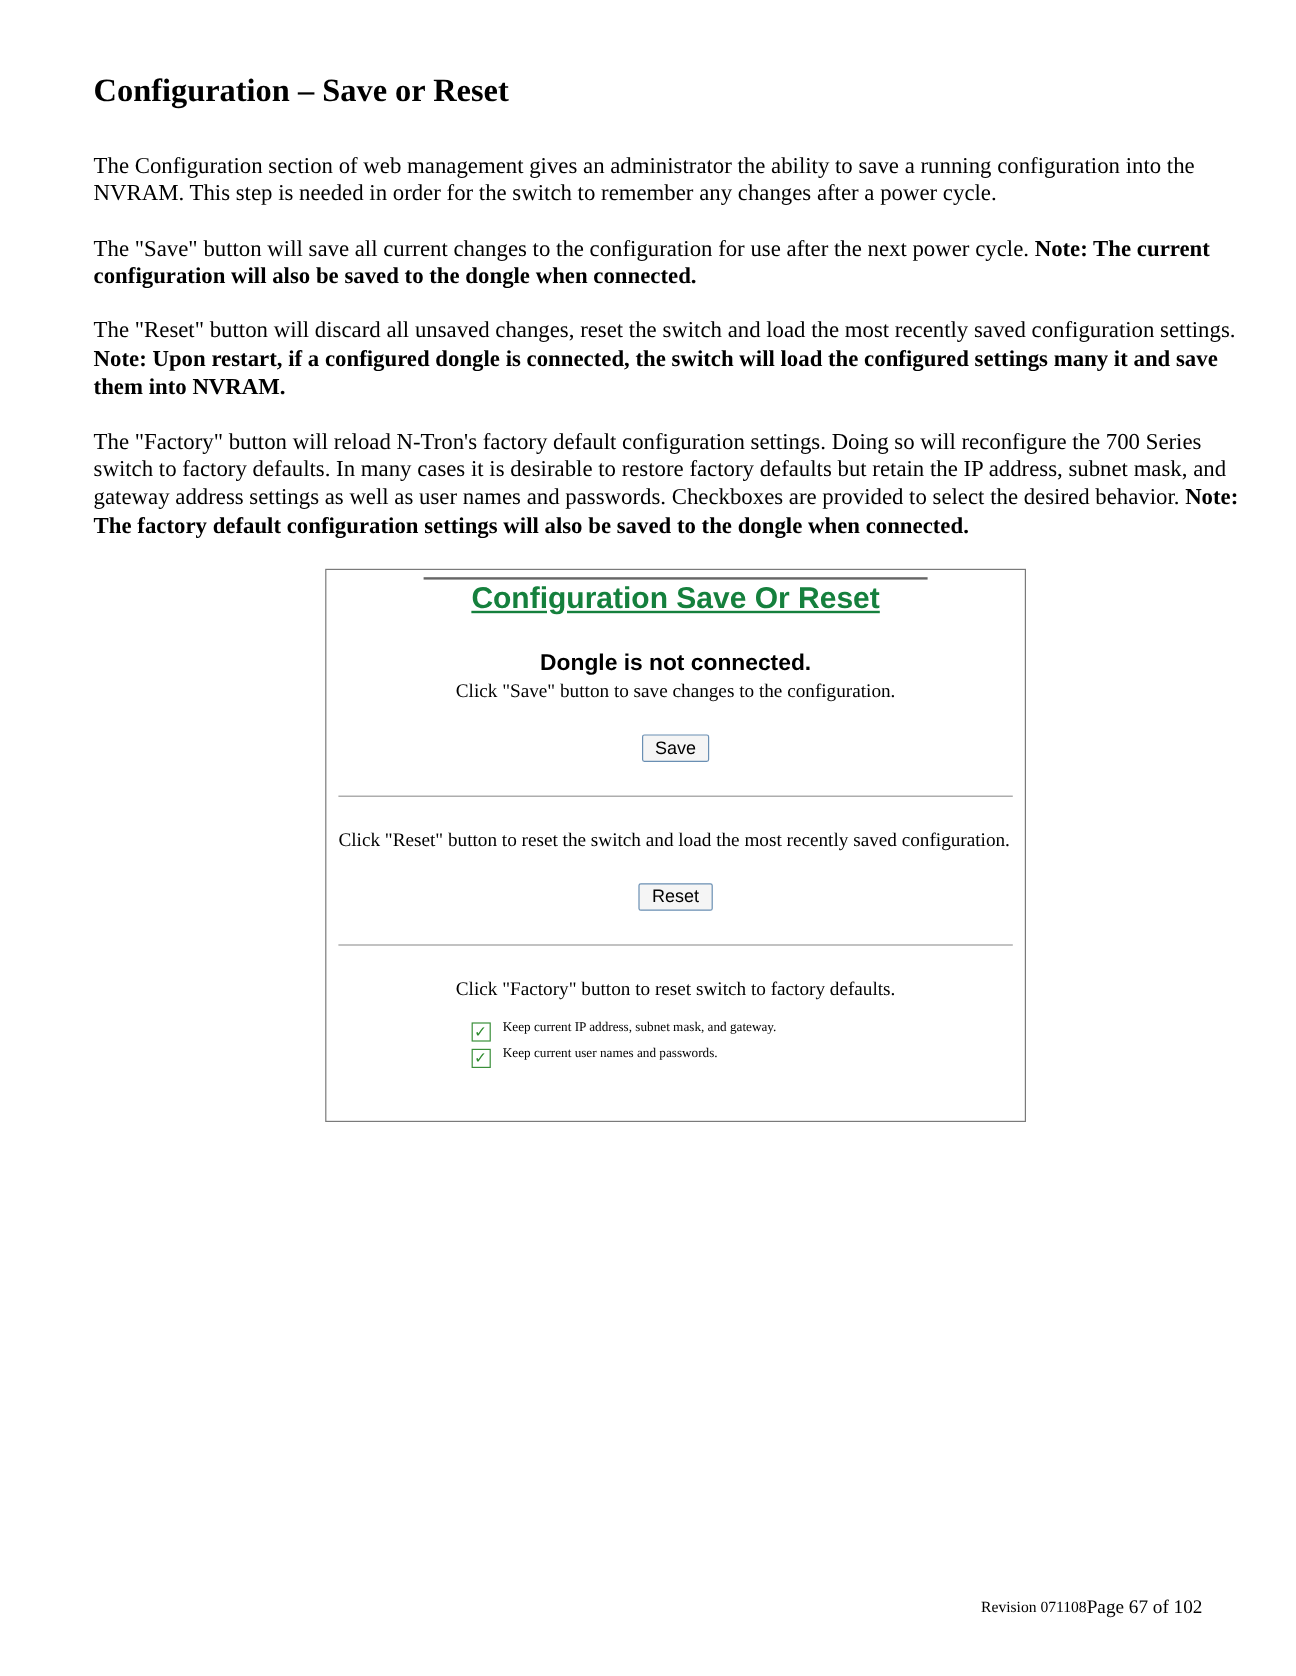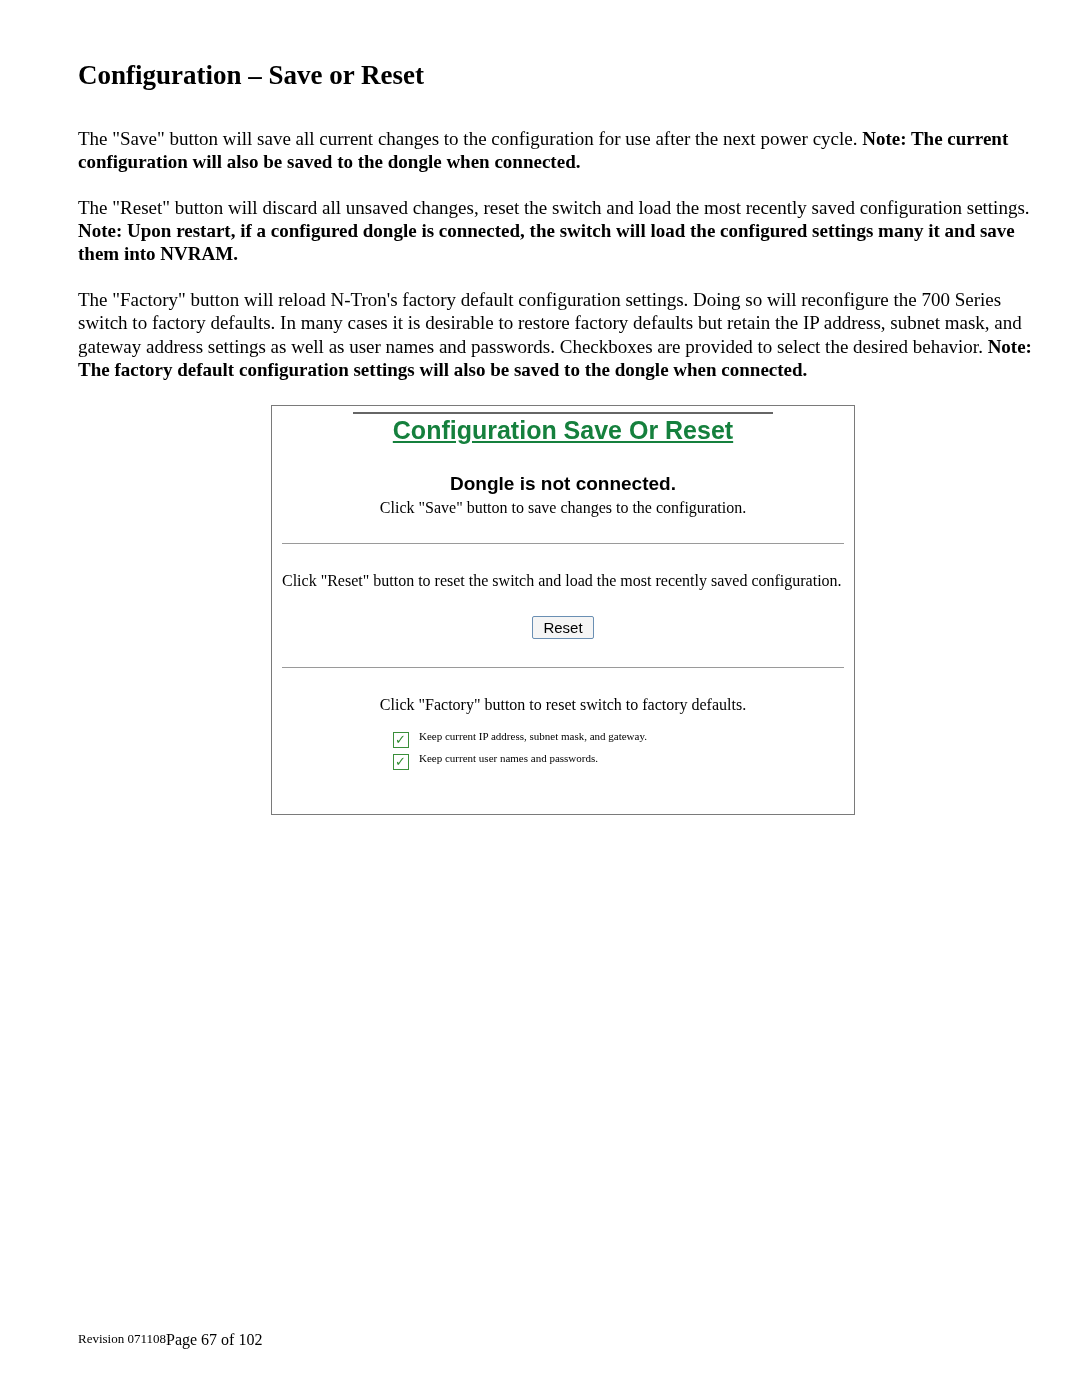--- a/index.html
+++ b/index.html
@@ -128,35 +128,36 @@
     font-size: 11px;
     line-height: 1.2;
   }
 
   .footer {
     position: absolute;
     bottom: 48px;
     left: 78px;
     right: 78px;
     display: flex;
-    justify-content: flex-start;
+    justify-content: flex-end;
     font-family: "Times New Roman", Times, serif;
     font-size: 13px;
   }
   .footer .page-num {
     font-size: 16px;
   }
 </style>
 </head>
 <body>
 
 <div class="page">
 
   <h1 class="doc-heading">Configuration – Save or Reset</h1>
 
+  <p class="body-para">The Configuration section of web management gives an administrator the ability to save a running configuration into the NVRAM.  This step is needed in order for the switch to remember any changes after a power cycle.</p>
 
   <p class="body-para">
     <span>The "Save" button will save all current changes to the configuration for use after the next power cycle. </span>
     <span class="bold">Note: The current configuration will also be saved to the dongle when connected.</span>
   </p>
 
   <p class="body-para">
     <span>The "Reset" button will discard all unsaved changes, reset the switch and load the most recently saved configuration settings. </span>
     <span class="bold">Note: Upon restart, if a configured dongle is connected, the switch will load the configured settings many it and save them into NVRAM.</span>
   </p>
@@ -165,20 +166,23 @@
     <span>The "Factory" button will reload N-Tron's factory default configuration settings.  Doing so will reconfigure the 700 Series switch to factory defaults.  In many cases it is desirable to restore factory defaults but retain the IP address, subnet mask, and gateway address settings as well as user names and passwords.  Checkboxes are provided to select the desired behavior. </span>
     <span class="bold">Note: The factory default configuration settings will also be saved to the dongle when connected.</span>
   </p>
 
   <div class="panel-wrap">
     <hr class="panel-hr-top">
     <div class="panel-title">Configuration Save Or Reset</div>
 
     <div class="panel-status">Dongle is not connected.</div>
     <div class="panel-text">Click "Save" button to save changes to the configuration.</div>
+    <div class="btn-row">
+      <button class="ui-btn">Save</button>
+    </div>
     <hr class="section-sep">
 
     <div class="panel-text-left">Click "Reset" button to reset the switch and load the most recently saved configuration.</div>
     <div class="btn-row">
       <button class="ui-btn">Reset</button>
     </div>
     <hr class="section-sep">
 
     <div class="panel-text" style="margin-top:28px; margin-bottom:16px;">Click "Factory" button to reset switch to factory defaults.</div>
 

